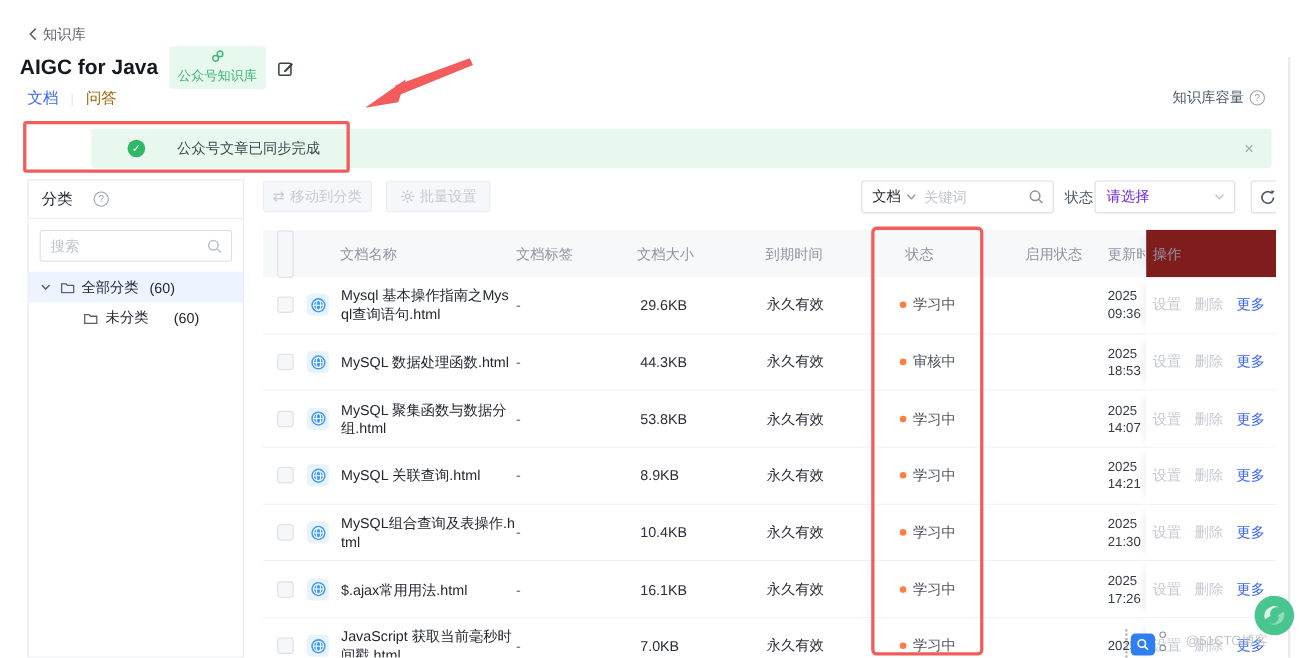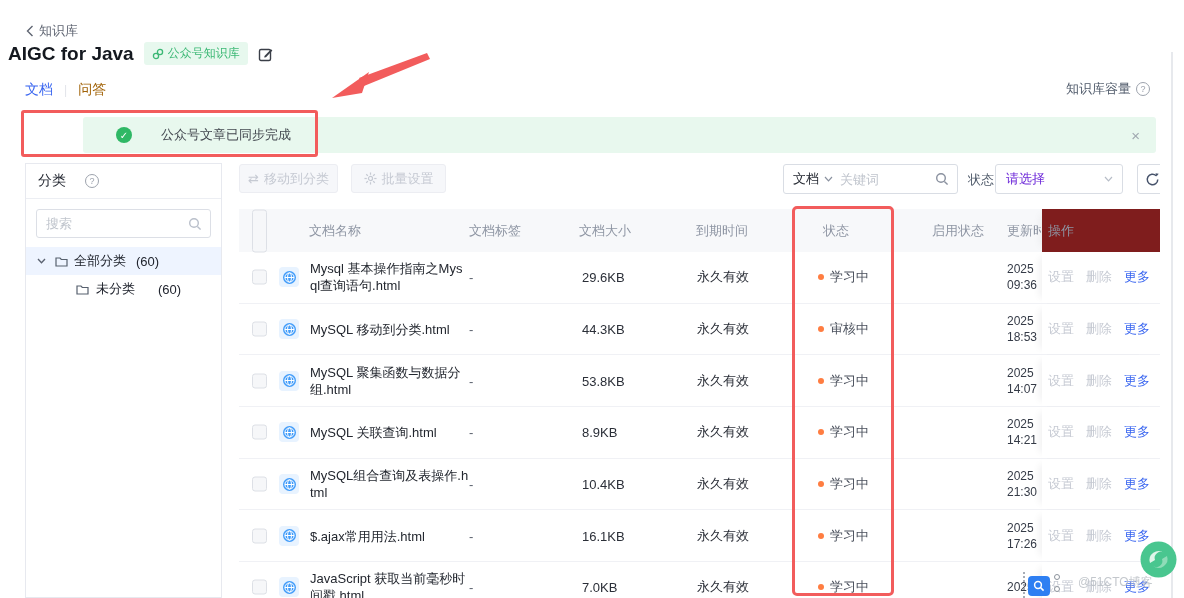--- a/index.html
+++ b/index.html
@@ -3,24 +3,24 @@
 <meta charset="utf-8">
 <style>
   * { margin:0; padding:0; box-sizing:border-box; }
   html,body { width:1184px; height:598px; background:#fff; overflow:hidden;
               font-family:"Liberation Sans","DejaVu Sans",sans-serif; }
   .stage { position:relative; width:1184px; height:598px; background:#fff; overflow:hidden; }
 
   
   .breadcrumb { position:absolute; left:26px; top:22px; display:flex; align-items:center; gap:5px;
                 font-size:13px; color:#5f6572; cursor:pointer; }
-  .page-title-row { position:absolute; left:8px; top:42px; display:flex; align-items:center; gap:10px;text-align:right; }
+  .page-title-row { position:absolute; left:18px; top:42px; display:flex; align-items:center; gap:10px;text-align:right; }
   .page-title { font-size:19px; font-weight:700; color:#14181f; }
   .kb-badge { display:flex; align-items:center; gap:4px; background:#e7f8ee; color:#3cb875;
-              font-size:12px; padding:3px 8px; border-radius:3px; }
+              font-size:12px; padding:3px 8px; border-radius:3px;flex-direction:column; }
   .edit-ic { width:16px; height:16px; cursor:pointer; }
   .capacity { position:absolute; left:1066px; top:80px; display:flex; align-items:center; gap:5px;
               font-size:13px; color:#4e5969; }
   .help-circle { width:14px; height:14px; border:1px solid #9da3ad; border-radius:50%;
                  color:#9da3ad; font-size:9px; display:flex; align-items:center; justify-content:center; }
   .tabs { position:absolute; left:25px; top:81px; display:flex; align-items:center; gap:11px; font-size:14px; }
   .tab-active { color:#3a66f0; font-weight:500; cursor:pointer; }
   .tab-sep { color:#e3e5ea; font-size:12px; }
   .tab { color:#a16207; cursor:pointer; }
 
@@ -309,21 +309,21 @@
         <div class="trow">
       <span class="cc l-check checkbox"></span>
       <span class="cc l-icon doc-ic">
         <svg width="15" height="15" viewBox="0 0 15 15">
           <circle cx="7.5" cy="7.5" r="6.5" fill="#3f9bfa"></circle>
           <circle cx="7.5" cy="7.5" r="4.6" fill="none" stroke="#fff" stroke-width="1"></circle>
           <ellipse cx="7.5" cy="7.5" rx="2" ry="4.6" fill="none" stroke="#fff" stroke-width="1"></ellipse>
           <line x1="2.9" y1="7.5" x2="12.1" y2="7.5" stroke="#fff" stroke-width="1"></line>
         </svg>
       </span>
-      <span class="cc l-name">MySQL 移动到分类.html</span>
+      <span class="cc l-name">MySQL 数据处理函数.html</span>
       <span class="cc l-tag">-</span>
       <span class="cc l-size">44.3KB</span>
       <span class="cc l-exp">永久有效</span>
       <span class="cc l-status">
         <span class="dot"></span>
         <span>审核中</span>
       </span>
       <span class="cc l-toggle toggle"></span>
       <span class="cc l-date">
         <div>2025</div>

